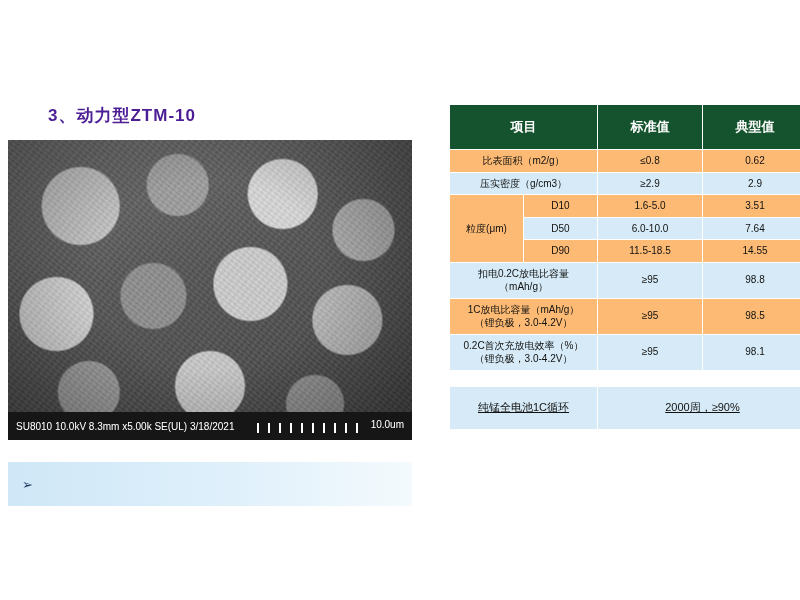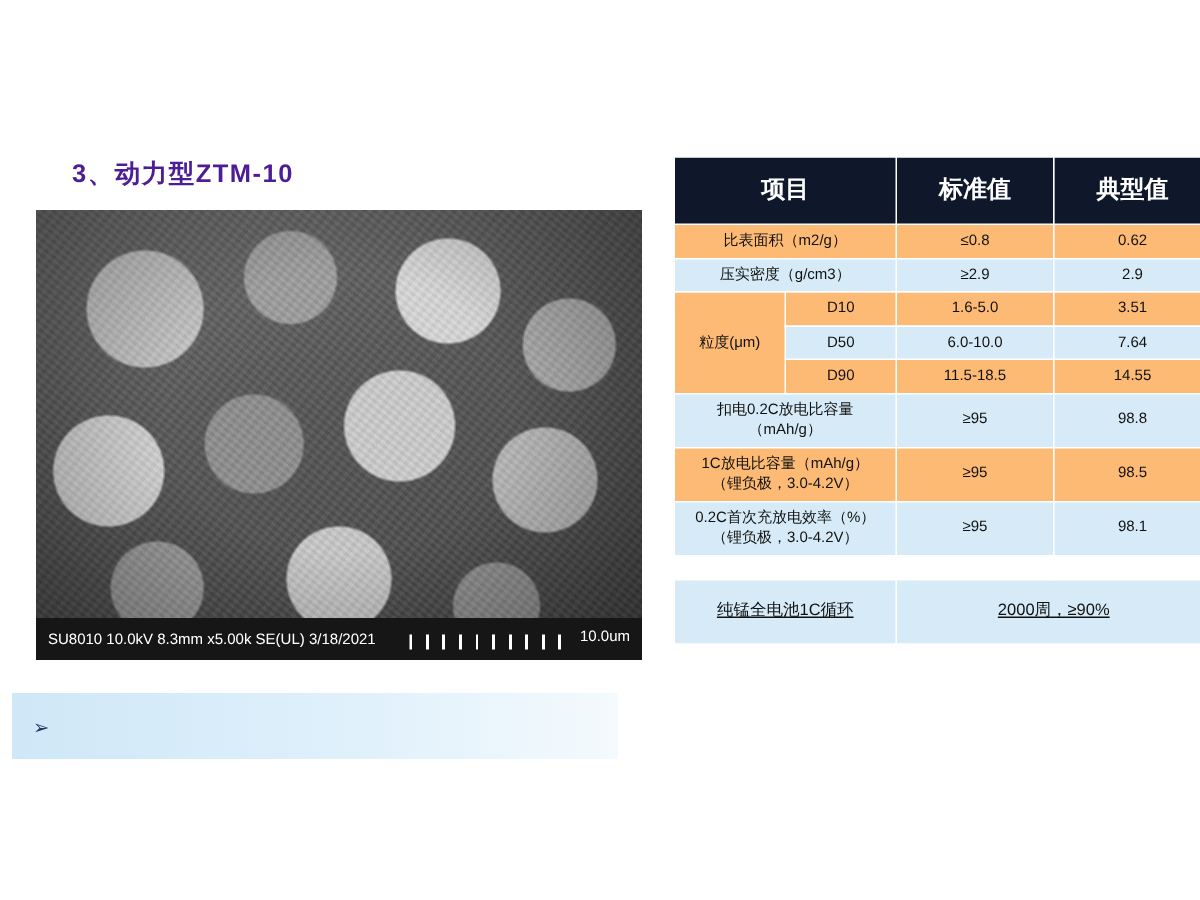--- a/index.html
+++ b/index.html
@@ -25,21 +25,21 @@
     top: 104px;
     font-size: 17px;
     font-weight: bold;
     color: #4c1d95;
     letter-spacing: 1px;
     white-space: nowrap;
   }
 
   .sem-image {
     position: absolute;
-    left: 24px;
+    left: 8px;
     top: 140px;
     width: 404px;
     height: 300px;
     background:
       radial-gradient(circle at 18% 22%, #bfbfbf 0 38px, rgba(0,0,0,0) 40px),
       radial-gradient(circle at 42% 15%, #9c9c9c 0 30px, rgba(0,0,0,0) 32px),
       radial-gradient(circle at 68% 18%, #d2d2d2 0 34px, rgba(0,0,0,0) 36px),
       radial-gradient(circle at 88% 30%, #a8a8a8 0 30px, rgba(0,0,0,0) 32px),
       radial-gradient(circle at 12% 58%, #cfcfcf 0 36px, rgba(0,0,0,0) 38px),
       radial-gradient(circle at 36% 52%, #8d8d8d 0 32px, rgba(0,0,0,0) 34px),
@@ -144,24 +144,24 @@
   table.spec th, table.spec td {
     border: 1px solid #ffffff;
     text-align: center;
     vertical-align: middle;
     font-size: 10px;
     color: #111111;
     padding: 4px 2px;
     line-height: 1.35;
   }
   table.spec thead th {
-    background: #0f172a;
+    background: #14532d;
     color: #ffffff;
     font-weight: bold;
-    font-size: 16px;
+    font-size: 13px;
     height: 36px;
   }
   .col-item { width: 143px; }
   .col-std  { width: 100px; }
   .col-typ  { width: 100px; }
 
   tr.band-a td { background: #fdba74; }
   tr.band-b td { background: #d6ebf7; }
   td.merge-label {
     background: #e8f4fb;

